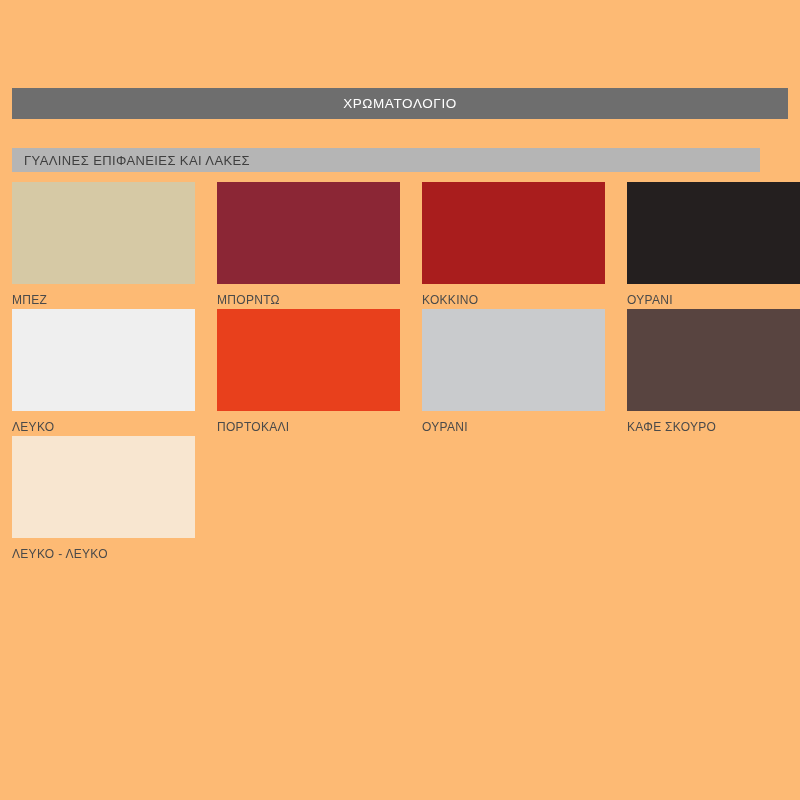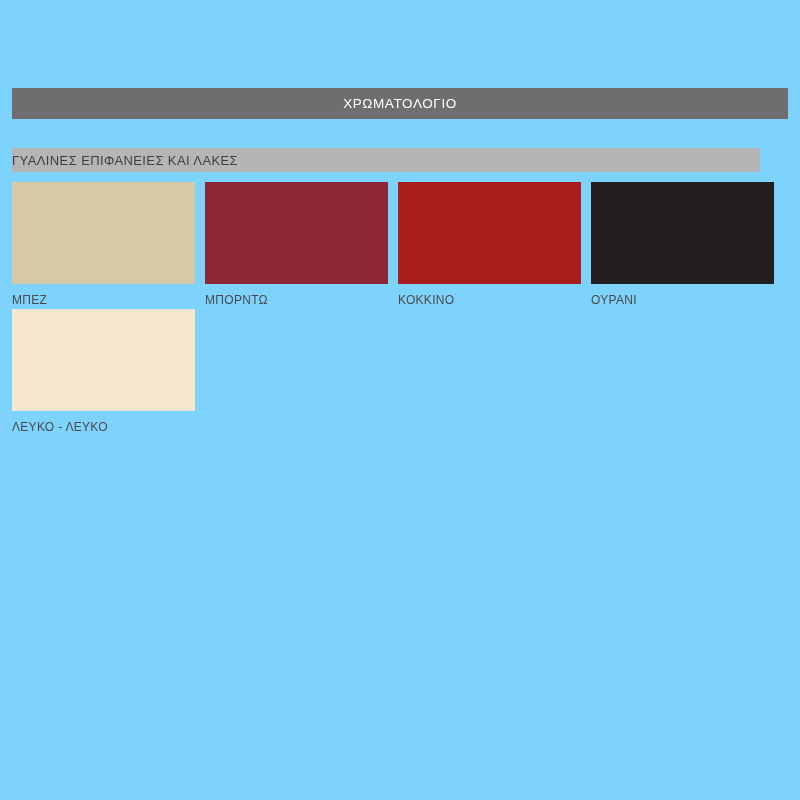--- a/index.html
+++ b/index.html
@@ -11,21 +11,21 @@
     height: 800px;
     background: #ffffff;
     font-family: "Liberation Sans", sans-serif;
     overflow: hidden;
   }
 
   .page {
     position: relative;
     width: 800px;
     height: 800px;
-    background: #7dd3fc;
+    background: #fdba74;
     box-sizing: border-box;
   }
 
   
   .title-bar {
     position: absolute;
     left: 12px;
     top: 88px;
     width: 776px;
     height: 31px;
@@ -50,41 +50,41 @@
     width: 748px;
     height: 24px;
     background: #b5b5b5;
     display: flex;
     align-items: center;
   }
   .section-bar-text {
     color: #3f3f3f;
     font-size: 13px;
     letter-spacing: 0.4px;
-    padding-left: 0;
+    padding-left: 12px;
     white-space: nowrap;
   }
 
   
   .grid {
     position: absolute;
     left: 12px;
     top: 182px;
     width: 760px;
     display: flex;
     flex-direction: column;
   }
   .grid-row {
     display: flex;
     flex-direction: row;
     height: 127px;
   }
   .cell {
     width: 183px;
-    margin-right: 10px;
+    margin-right: 22px;
     display: flex;
     flex-direction: column;
   }
   .cell.empty {
     visibility: hidden;
   }
   .swatch {
     width: 183px;
     height: 102px;
     display: block;
@@ -124,20 +124,38 @@
           <div class="swatch" style="background: rgb(169, 29, 29);"></div>
           <div class="swatch-label">ΚΟΚΚΙΝΟ</div>
         </div>
         <div class="cell">
           <div class="swatch" style="background: rgb(36, 31, 31);"></div>
           <div class="swatch-label">ΟΥΡΑΝΙ</div>
         </div>
       </div>
       <div class="grid-row">
         <div class="cell">
+          <div class="swatch" style="background: rgb(239, 239, 239);"></div>
+          <div class="swatch-label">ΛΕΥΚΟ</div>
+        </div>
+        <div class="cell">
+          <div class="swatch" style="background: rgb(232, 64, 28);"></div>
+          <div class="swatch-label">ΠΟΡΤΟΚΑΛΙ</div>
+        </div>
+        <div class="cell">
+          <div class="swatch" style="background: rgb(201, 203, 205);"></div>
+          <div class="swatch-label">ΟΥΡΑΝΙ</div>
+        </div>
+        <div class="cell">
+          <div class="swatch" style="background: rgb(88, 68, 64);"></div>
+          <div class="swatch-label">ΚΑΦΕ ΣΚΟΥΡΟ</div>
+        </div>
+      </div>
+      <div class="grid-row">
+        <div class="cell">
           <div class="swatch" style="background: rgb(248, 230, 208);"></div>
           <div class="swatch-label">ΛΕΥΚΟ - ΛΕΥΚΟ</div>
         </div>
         <div class="cell empty">
           <div class="swatch"></div>
           <div class="swatch-label"></div>
         </div>
         <div class="cell empty">
           <div class="swatch"></div>
           <div class="swatch-label"></div>

